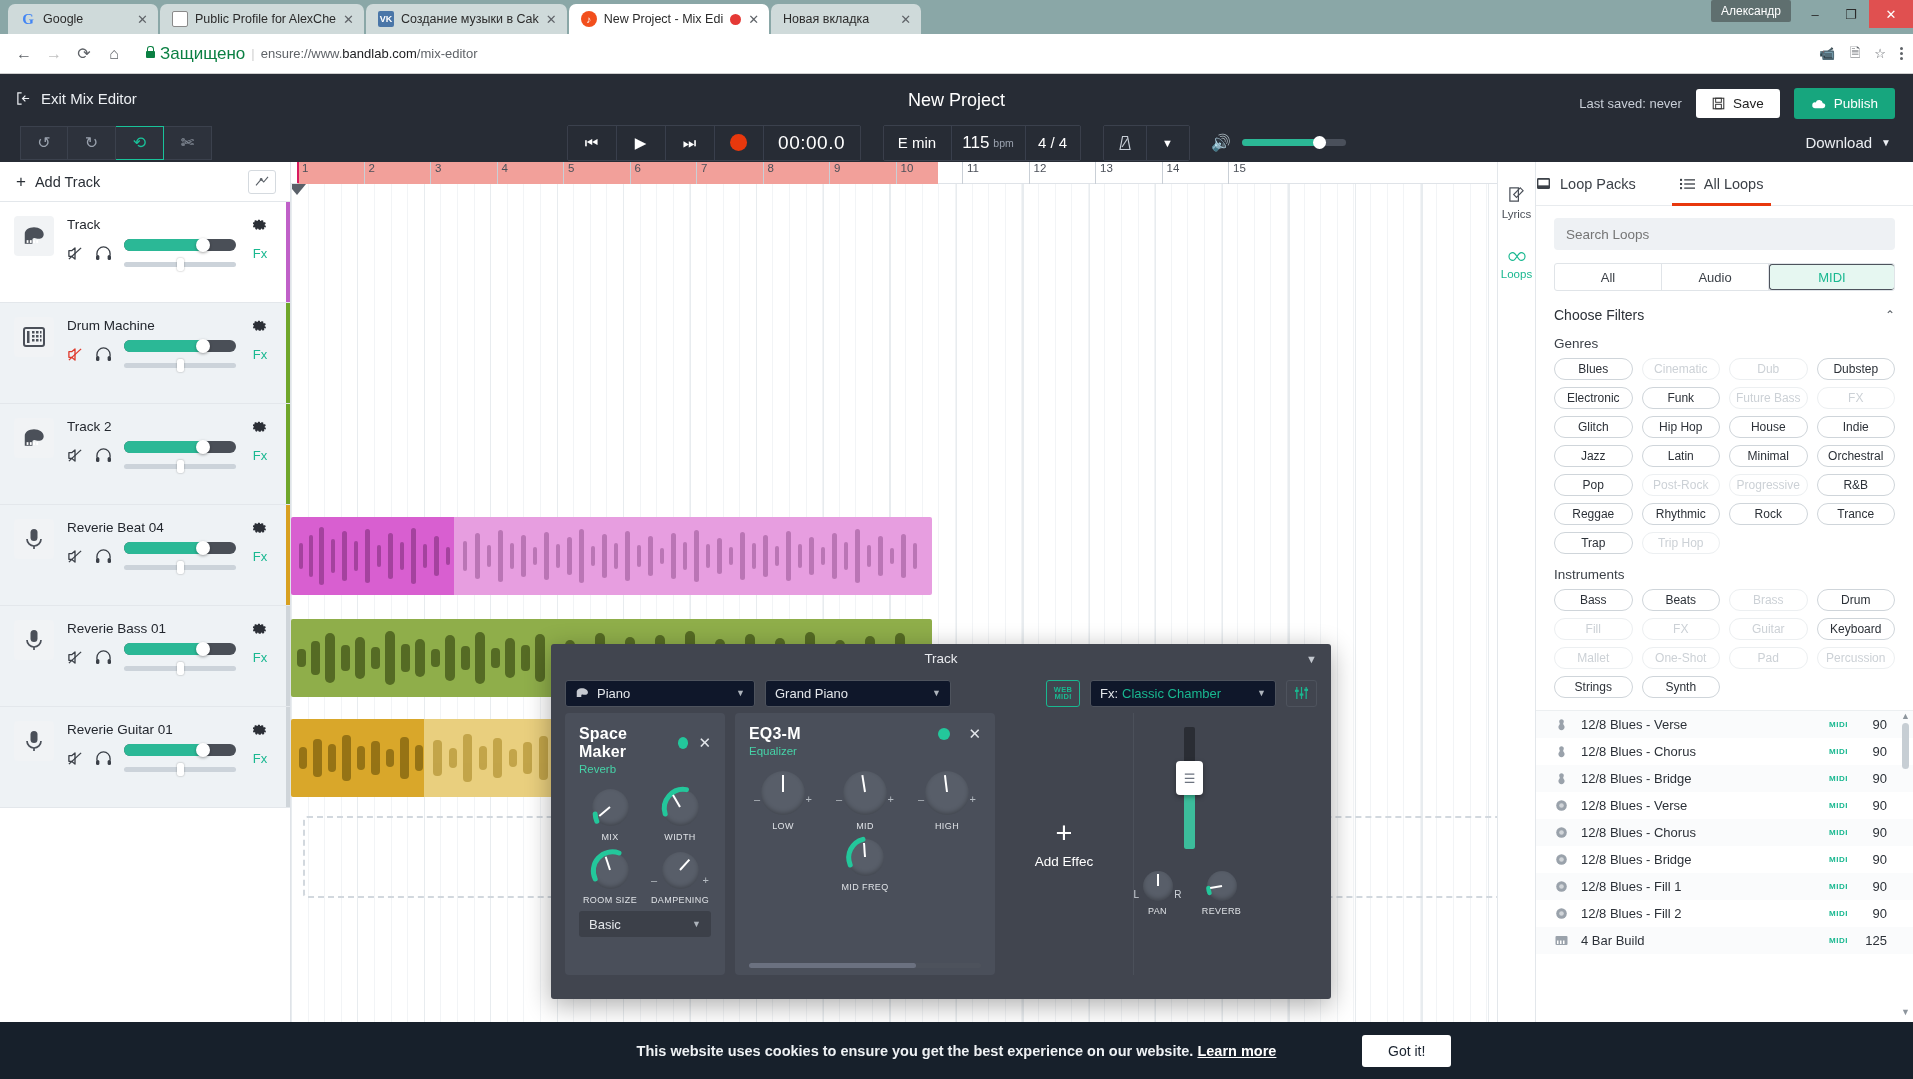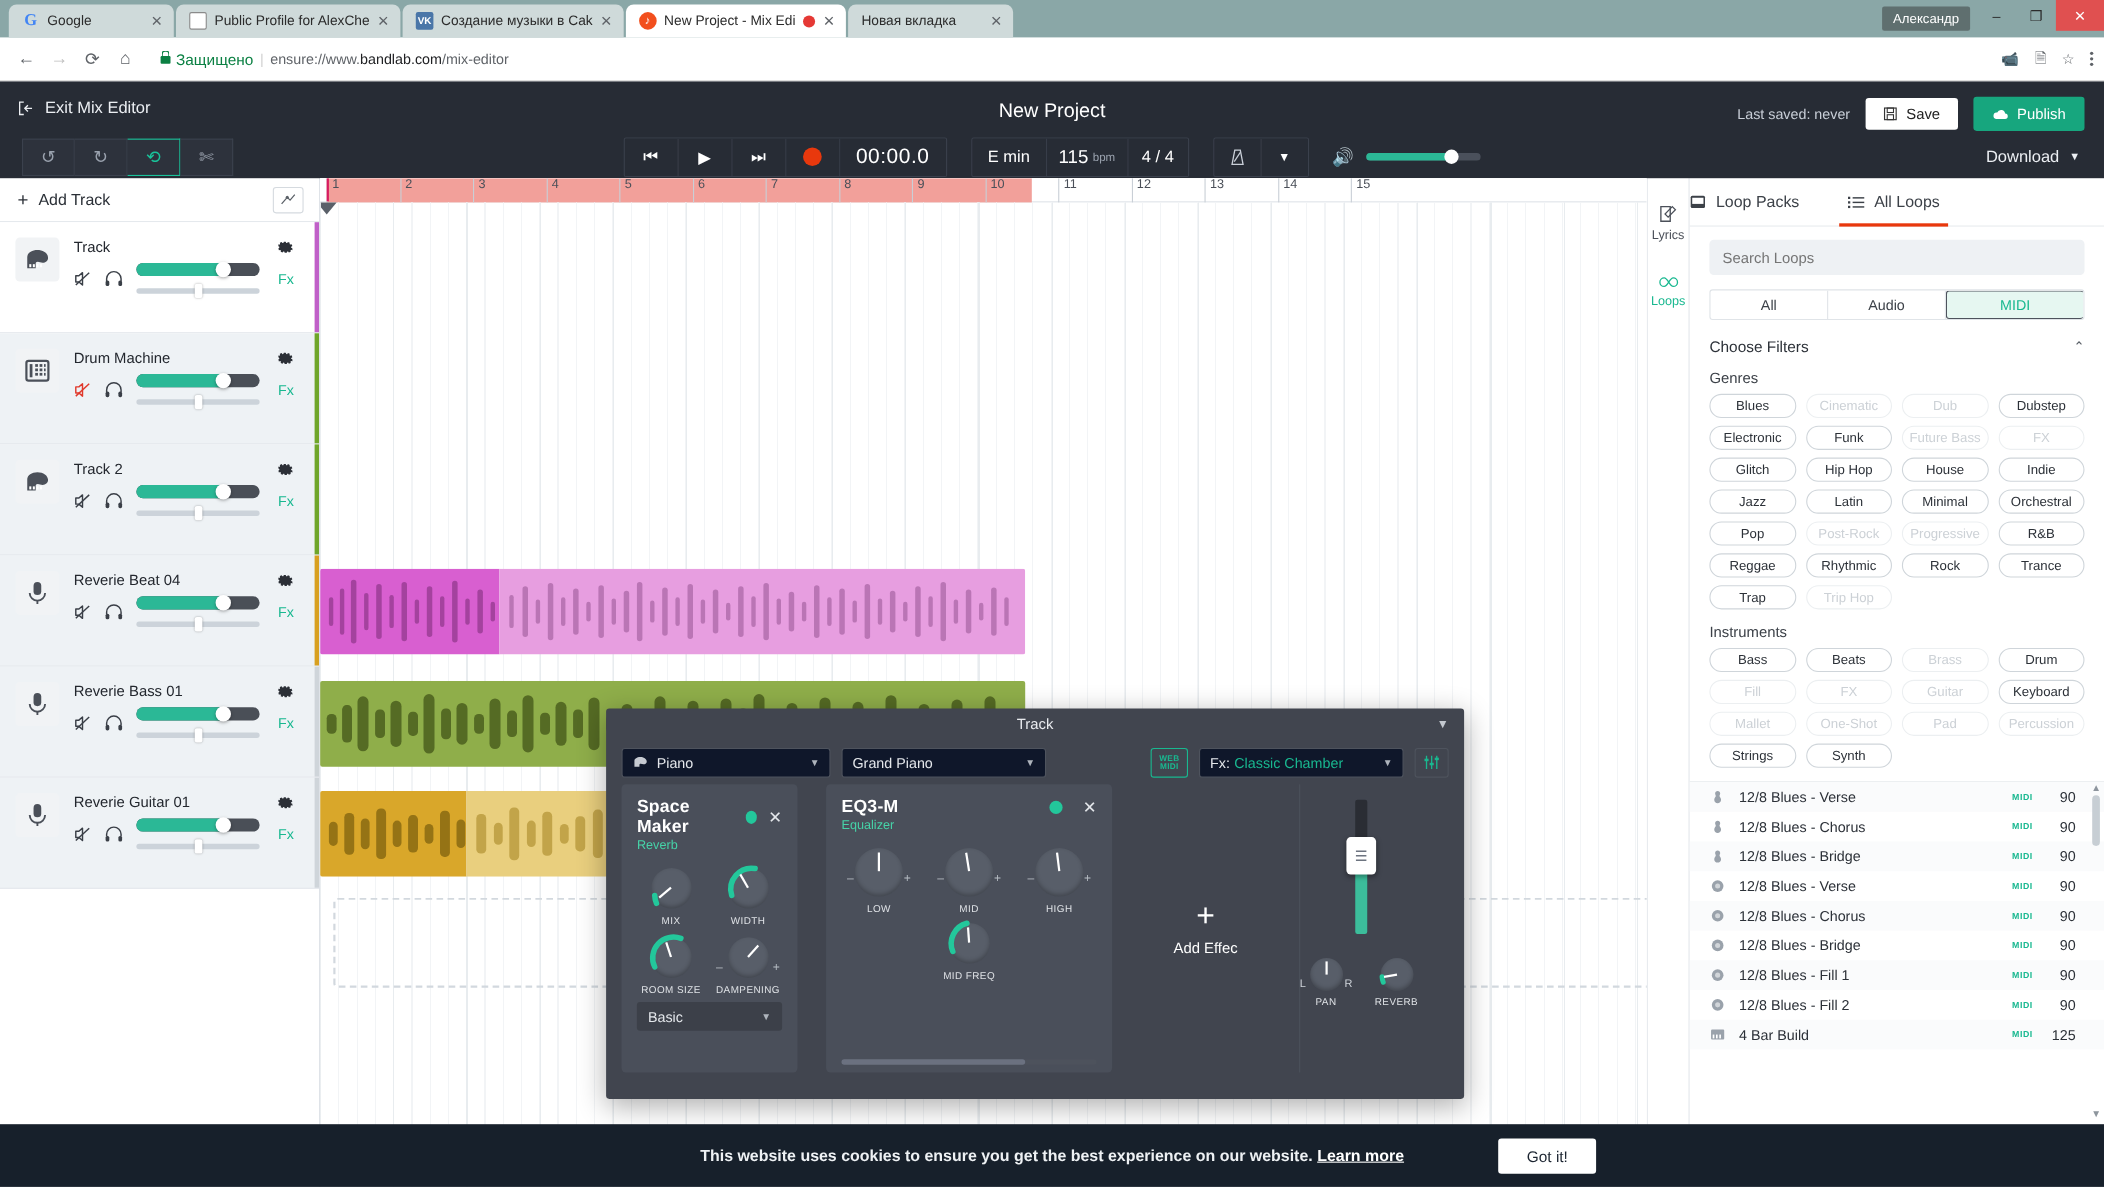--- a/index.html
+++ b/index.html
@@ -51,21 +51,21 @@
     border-radius: 2px;
   }
   .fav-google { color: #4285f4; font-size: 15px; font-family: "Liberation Serif", serif; font-weight: bold;}
   .fav-doc { border: 1px solid #8a8a8a; background: #fff; }
   .fav-vk { background: #4a76a8; color: #fff; font-size: 9px; }
   .fav-bl { background: #f24f1d; color: #fff; border-radius: 50%; font-size: 10px; }
   .tab-close { font-size: 13px; color: #5f6368; cursor: pointer; }
   .rec-dot { width: 11px; height: 11px; border-radius: 50%; background: #e53935; flex: 0 0 11px; }
   .win-controls {
     position: absolute; right: 0; top: 0;
-    display: flex; align-items: flex-end; height: 28px;
+    display: flex; align-items: flex-start; height: 28px;
   }
   .user-chip {
     background: #5f6f6f; color: #fff; font-size: 12px;
     padding: 4px 10px; margin-right: 6px; border-radius: 2px;
   }
   .win-btn { width: 36px; height: 28px; display:flex; align-items:center; justify-content:center; color:#2b2b2b; font-size:13px; }
   .win-btn.close { background: #e05050; color: #fff; width: 44px; }
 
   .browser-urlbar {
     height: 40px;
@@ -79,21 +79,21 @@
   .nav-btn { width: 28px; height: 28px; display:flex;align-items:center;justify-content:center; color:#5f6368; font-size:16px; }
   .nav-btn.dim { color: #c0c0c0; }
   .omnibox {
     flex: 1;
     height: 28px;
     display: flex; align-items: center; gap: 6px;
     padding: 0 10px;
     font-size: 13px;
     margin: 0 6px;
   }
-  .secure { color: #0b8043; display:flex; align-items:center; gap:5px; font-size: 14px;}
+  .secure { color: #0b8043; display:flex; align-items:center; gap:5px; font-size: 17px;}
   .lock { width: 9px; height: 7px; background:#0b8043; border-radius:1px; position:relative; display:inline-block; margin-top:2px;}
   .lock:before{content:"";position:absolute;width:5px;height:5px;border:1.6px solid #0b8043;border-bottom:none;border-radius:3px 3px 0 0;top:-5px;left:1px;}
   .url-sep { color: #d0d0d0; }
   .url-text { color: #5f6368; }
   .url-text b { color: #202124; font-weight: normal; }
   .omni-icons { display:flex; align-items:center; gap: 14px; color:#5f6368; }
 
   
   .app { height: 1005px; background: #fff; position: relative; }
 
@@ -287,21 +287,21 @@
   .sel-instr { width: 190px; gap:8px; }
   .sel-preset { width: 186px; }
   .webmidi {
     width:34px;height:27px;border:1px solid #19b890;border-radius:3px;color:#19b890;
     display:flex;flex-direction:column;align-items:center;justify-content:center; line-height:1;
     font-size:7.5px; font-weight:bold; letter-spacing:.3px;
   }
   .sel-fx { width: 186px; color:#19b890; }
   .sel-fx .lab { color:#e4e7eb; padding-right:4px; }
   .fx-eqbtn { width:31px;height:27px;border:1px solid #4e535d;border-radius:3px;color:#19b890;display:flex;align-items:center;justify-content:center;font-size:14px; cursor:pointer;}
-  .fx-body { display:flex; padding: 0 14px; gap: 26px; height: 262px; }
+  .fx-body { display:flex; padding: 0 14px; gap: 10px; height: 262px; }
   .plug {
     background:#4a4f5a; border-radius:4px; position:relative; padding: 12px 14px 0 14px;
   }
   .plug-hd { display:flex; align-items:center; gap:10px; }
   .plug-name { font-size:16px; font-weight:bold; letter-spacing:.2px; }
   .plug-dot { width:12px;height:12px;border-radius:50%; background:#23c79b; }
   .plug-x { margin-left:auto; font-size:15px; color:#e3e6ea; cursor:pointer; }
   .plug-sub { font-size:11.5px; color:#46d3a8; margin-top:2px; }
   .knob-row { display:flex; gap: 8px; }
   .knob-cell { width: 62px; text-align:center; position:relative; }

